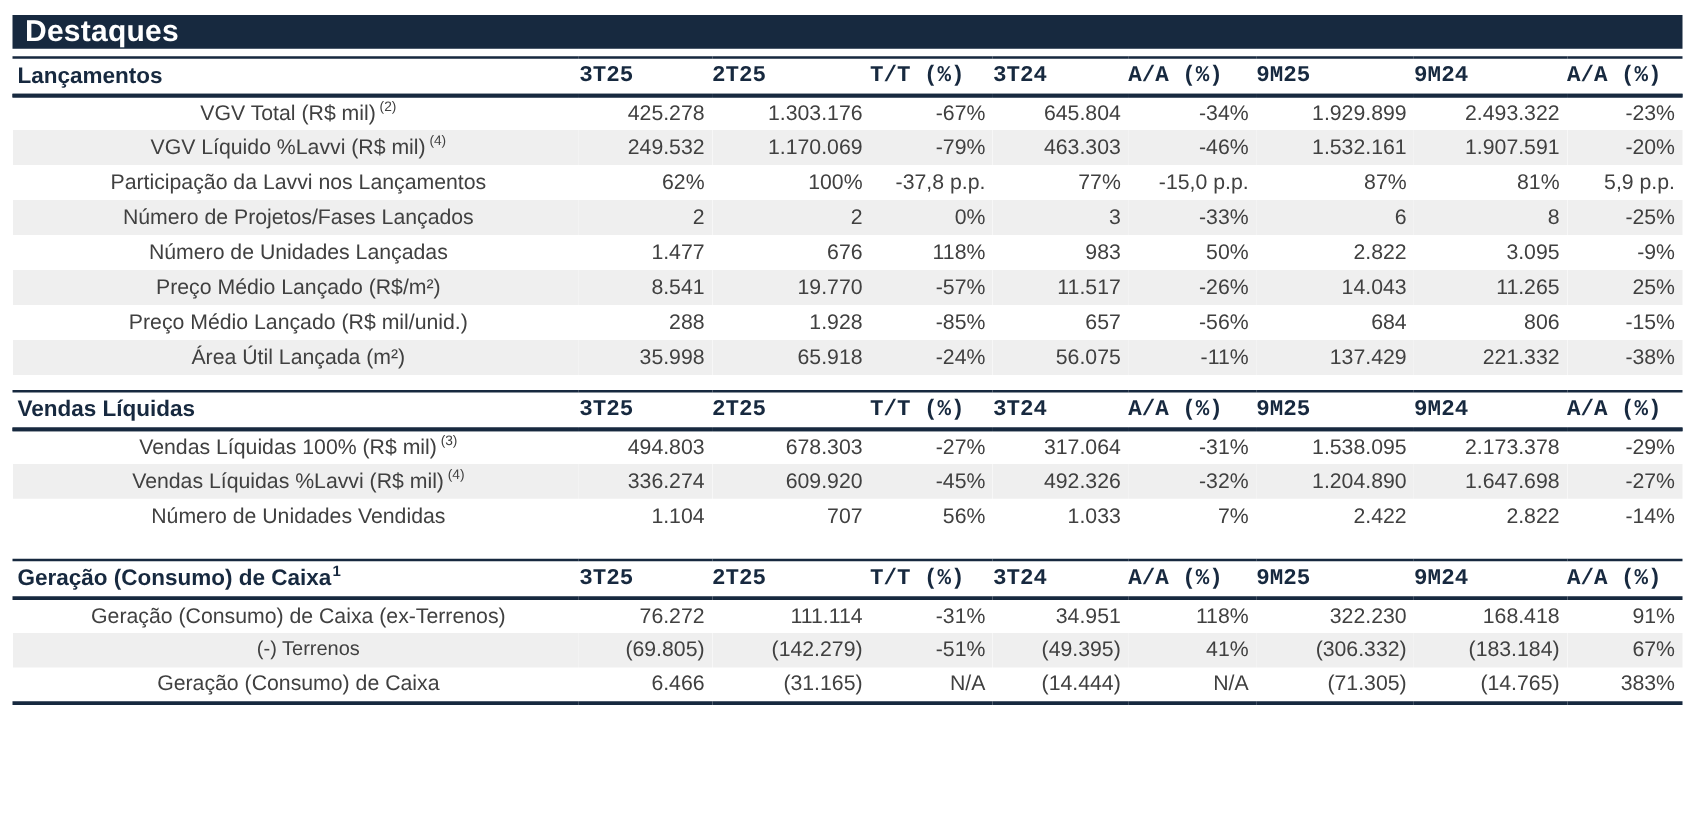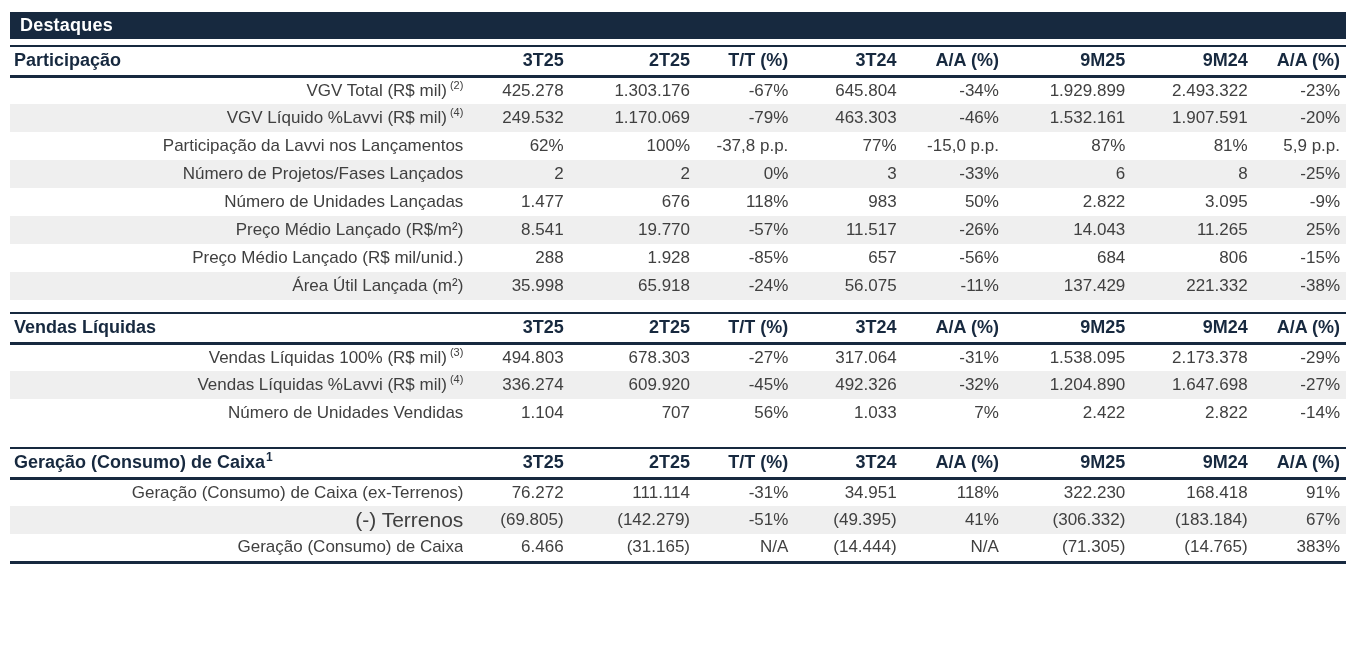--- a/index.html
+++ b/index.html
@@ -1,42 +1,42 @@
 <!DOCTYPE html>
 <html lang="pt-BR"><head>
 <meta charset="utf-8">
 <style>
   * { margin:0; padding:0; box-sizing:border-box; }
   html,body { width:1366px; height:661px; background:#ffffff; overflow:hidden;
     font-family:"Liberation Sans", sans-serif; color:#404040; }
   .wrap { margin:12px 20px 0 10px; }
 
-  .title-bar { background:#17293f; color:#ffffff; font-size:18px; font-weight:700;
+  .title-bar { background:#17293f; color:#ffffff; font-size:24px; font-weight:700;
     height:27px; line-height:27px; padding-left:10px; letter-spacing:.2px; }
 
   table.sec { width:100%; border-collapse:collapse; table-layout:fixed; }
   table.sec-1 { margin-top:6px; }
   table.sec-2 { margin-top:12px; }
   table.sec-3 { margin-top:20px; }
   table.sec-3 { border-bottom:3px solid #17293f; }
 
   col.c-label{width:452px} col.c1{width:106px} col.c2{width:126px} col.c3{width:98px}
   col.c4{width:108px} col.c5{width:102px} col.c6{width:126px} col.c7{width:122px} col.c8{width:92px}
 
   thead tr { border-top:2px solid #17293f; border-bottom:3px solid #17293f; }
   thead th { color:#17293f; font-size:18px; font-weight:700; height:30px;
     white-space:nowrap; }
   th.sec-title { text-align:left; padding-left:4px; }
-  th.col-head { text-align:right; padding-right:6px; }
+  th.col-head { text-align:left; padding-right:6px;font-family:Liberation Mono, monospace; }
 
   tbody td { font-size:17px; height:28px; white-space:nowrap; overflow:hidden; }
-  tbody td.label { text-align:right; padding-left:4px; }
+  tbody td.label { text-align:center; padding-left:4px; }
   tbody td.num { text-align:right; padding-right:6px; }
   tbody tr:nth-child(even) { background:#efefef; }
-  tbody td.label.indent { padding-left:20px; font-size:21px;margin-left:48px; }
+  tbody td.label.indent { padding-left:20px; font-size:16px;margin-left:48px; }
 
   sup { font-size:11px; vertical-align:super; line-height:0; }
   td.label sup { margin-left:3px; }
   th sup { margin-left:1px; font-size:12px; }
 </style>
 </head>
 <body>
 
 <div class="wrap">
 
@@ -49,21 +49,21 @@
         <col class="c2">
         <col class="c3">
         <col class="c4">
       <col class="c5">
         <col class="c6">
         <col class="c7">
         <col class="c8">
     </colgroup>
     <thead>
       <tr>
-        <th class="sec-title"><span>Participação</span><sup></sup></th>
+        <th class="sec-title"><span>Lançamentos</span><sup></sup></th>
         <th class="col-head">3T25</th>
         <th class="col-head">2T25</th>
         <th class="col-head">T/T (%)</th>
         <th class="col-head">3T24</th>
         <th class="col-head">A/A (%)</th>
         <th class="col-head">9M25</th>
         <th class="col-head">9M24</th>
         <th class="col-head">A/A (%)</th>
       </tr>
     </thead>

